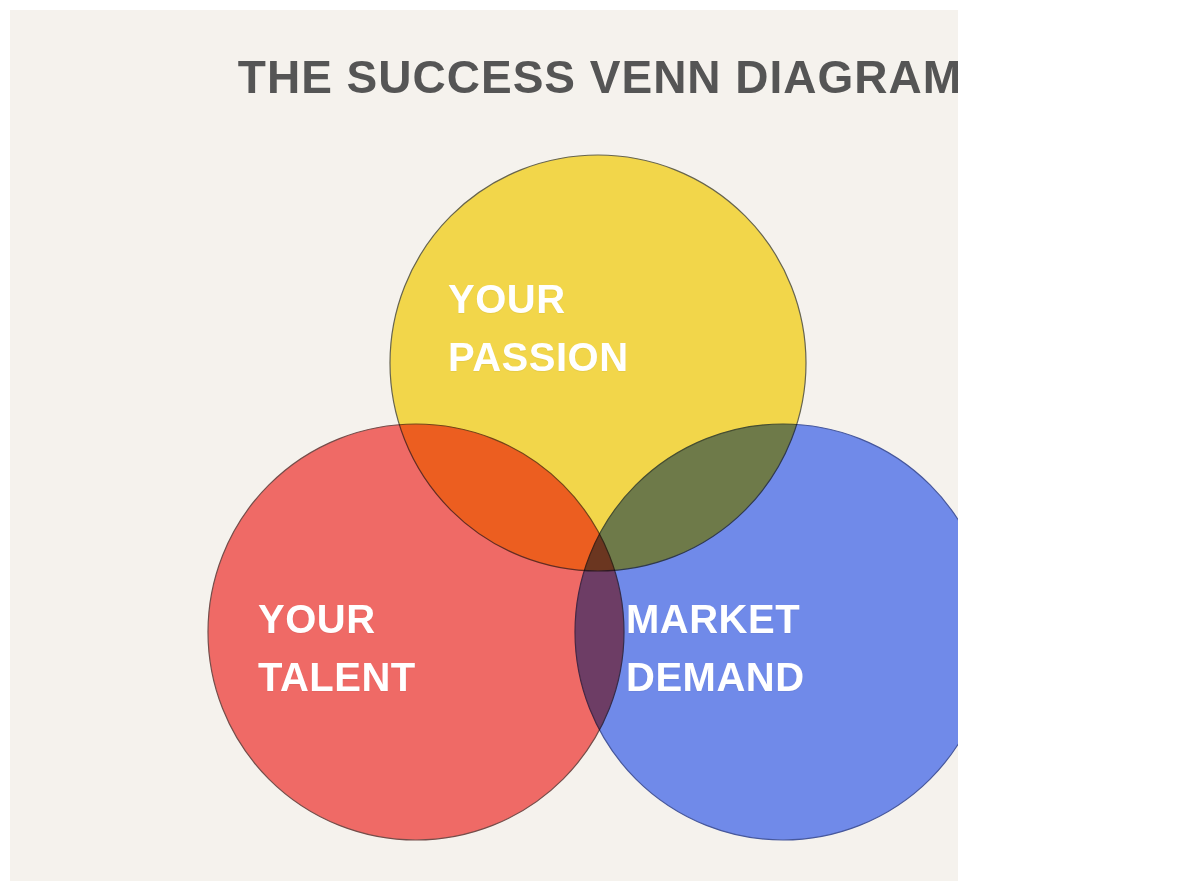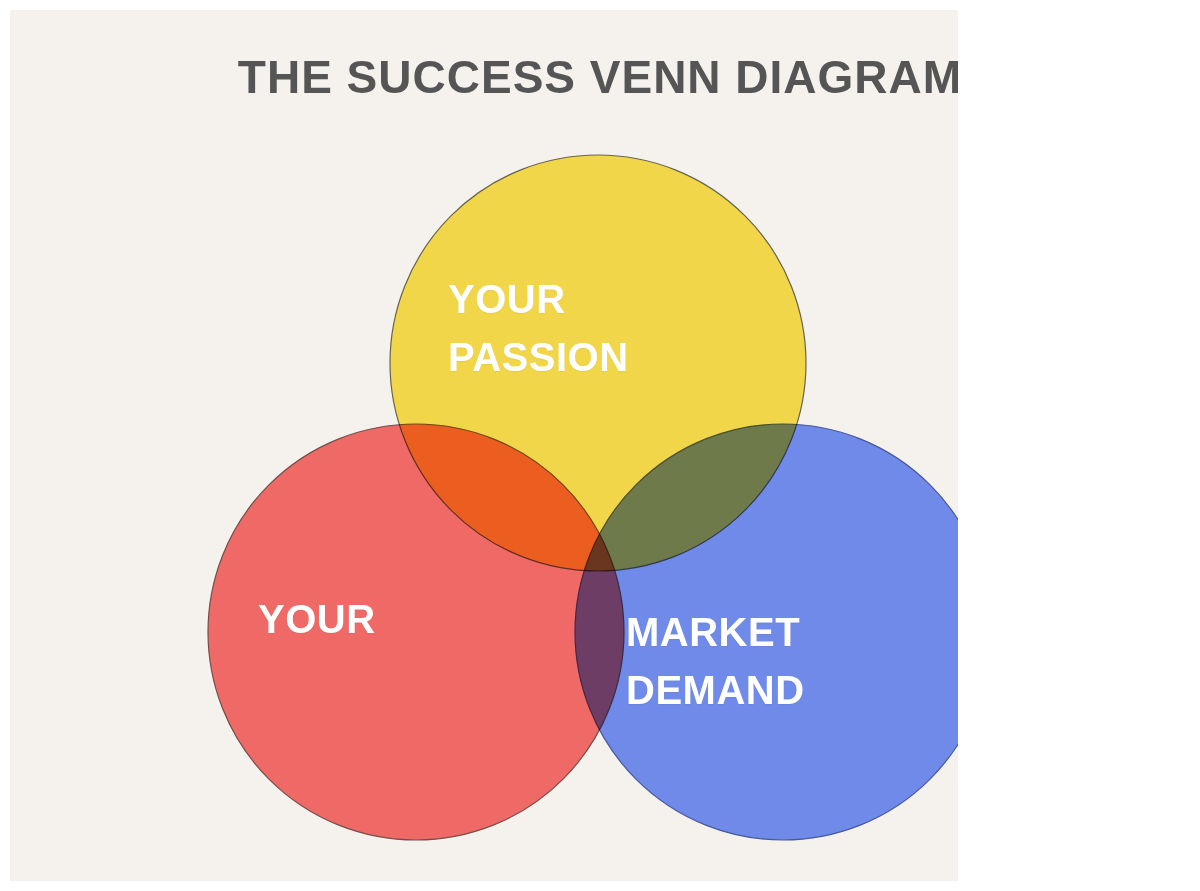--- a/index.html
+++ b/index.html
@@ -85,20 +85,21 @@
     <circle class="venn-circle" cx="773" cy="622" r="208" fill="#7491fb" stroke="#4a5da8" stroke-width="1.2"></circle>
   </svg>
 
   <div class="circle-label" id="label-passion" style="color: rgb(255, 255, 255);">
     <span class="label-line">YOUR</span>
     <span class="label-line">PASSION</span>
   </div>
 
   <div class="circle-label" id="label-talent" style="color: rgb(255, 255, 255);">
     <span class="label-line">YOUR</span>
+    <span class="label-line">TALENT</span>
   </div>
 
-  <div class="circle-label" id="label-demand" style="color: rgb(255, 255, 255); margin-top: 13px;">
+  <div class="circle-label" id="label-demand" style="color: rgb(255, 255, 255);">
     <span class="label-line">MARKET</span>
     <span class="label-line">DEMAND</span>
   </div>
 
 </div>
 
 </body></html>

